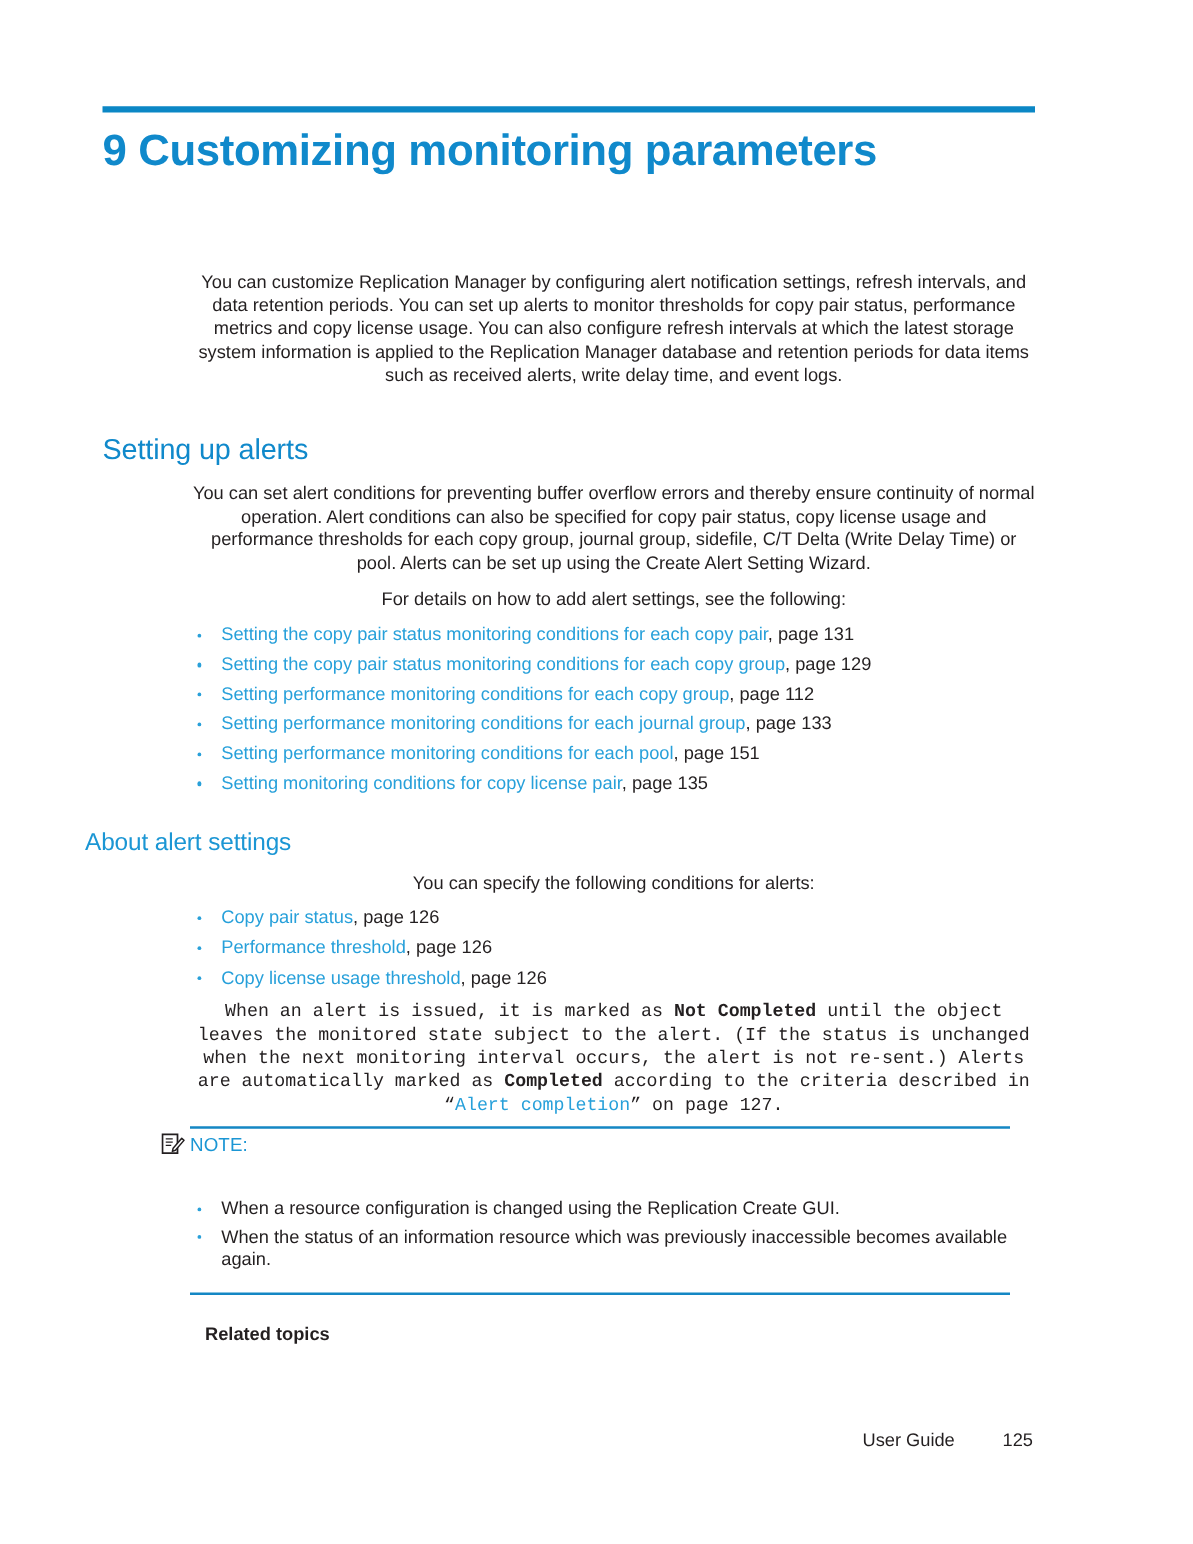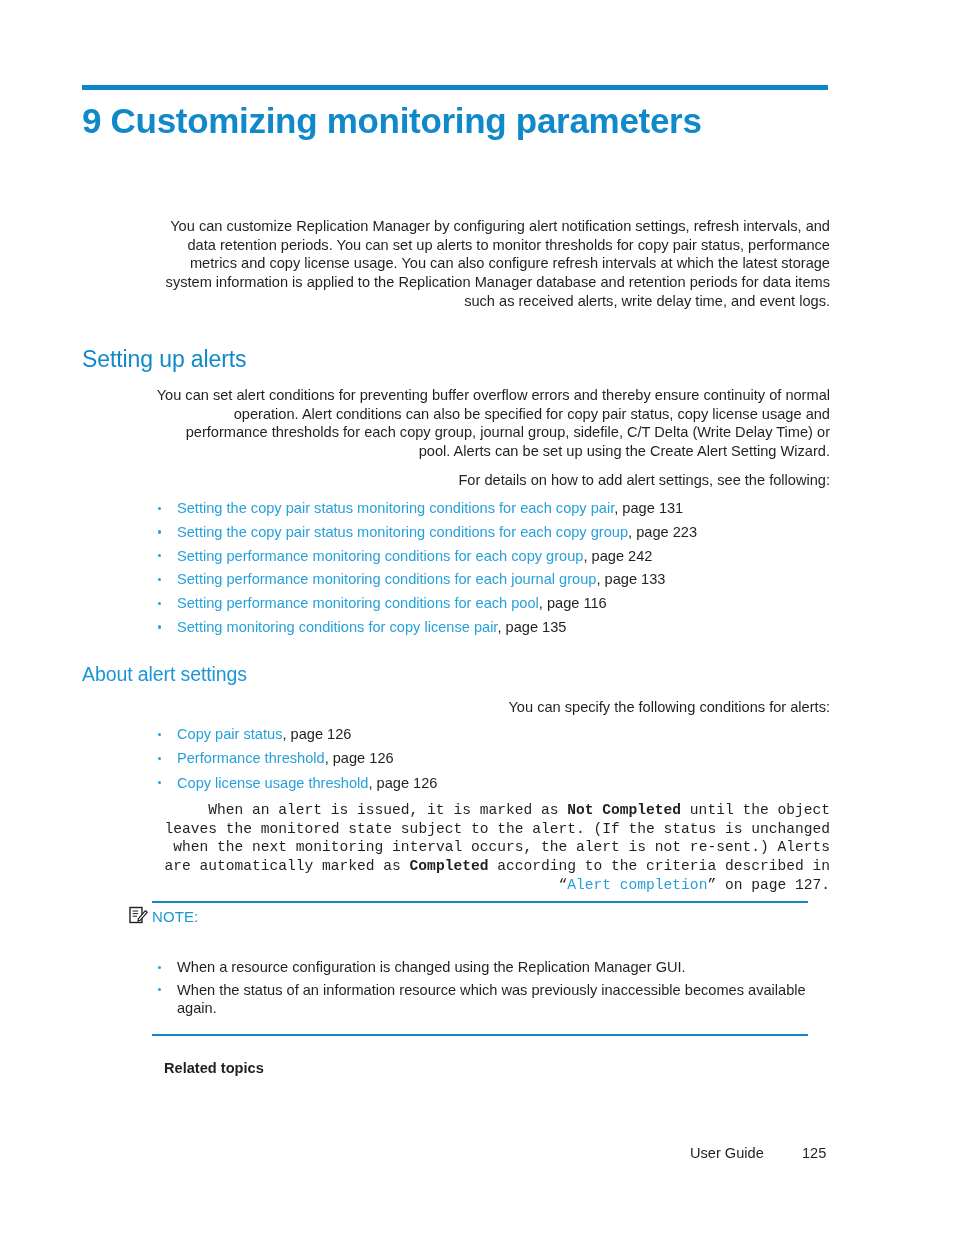--- a/index.html
+++ b/index.html
@@ -50,42 +50,42 @@
   .body-col {
     position: absolute;
     left: 152px;
     width: 678px;
   }
   p.body {
     margin: 0;
     font-size: 14.6px;
     line-height: 18.7px;
     color: #231f20;
-    text-align: right;
+    text-align: center;
   }
   .b { font-weight: bold; }
 
   .link {
     color: #27a0da;
   }
 
   
   h1.h1 {
     position: absolute;
     left: 82px;
     margin: 0;
     font-size: 23px;
     line-height: 32px;
     font-weight: normal;
     color: #1089cb;
     letter-spacing: -0.1px;
   }
   h2.h2 {
     position: absolute;
-    left: 82px;
+    left: 68px;
     margin: 0;
     font-size: 19.5px;
     line-height: 24px;
     font-weight: normal;
     color: #1b96d4;
     letter-spacing: -0.1px;
   }
 
   
   ul.bullets {
@@ -210,24 +210,24 @@
     <p class="body">You can set alert conditions for preventing buffer overflow errors and thereby ensure continuity of normal operation. Alert conditions can also be specified for copy pair status, copy license usage and performance thresholds for each copy group, journal group, sidefile, C/T Delta (Write Delay Time) or pool. Alerts can be set up using the Create Alert Setting Wizard.</p>
   </div>
 
   <div class="body-col" style="top:471px;">
     <p class="body">For details on how to add alert settings, see the following:</p>
   </div>
 
   <div class="body-col" style="top:499px;">
     <ul class="bullets" id="list-setting-up-alerts">
         <li><span class="dot"></span><span class="link">Setting the copy pair status monitoring conditions for each copy pair</span><span>, page 131</span></li>
-        <li><span class="dot"></span><span class="link">Setting the copy pair status monitoring conditions for each copy group</span><span>, page 223</span></li>
-        <li><span class="dot"></span><span class="link">Setting performance monitoring conditions for each copy group</span><span>, page 242</span></li>
+        <li><span class="dot"></span><span class="link">Setting the copy pair status monitoring conditions for each copy group</span><span>, page 129</span></li>
+        <li><span class="dot"></span><span class="link">Setting performance monitoring conditions for each copy group</span><span>, page 112</span></li>
         <li><span class="dot"></span><span class="link">Setting performance monitoring conditions for each journal group</span><span>, page 133</span></li>
-        <li><span class="dot"></span><span class="link">Setting performance monitoring conditions for each pool</span><span>, page 116</span></li>
+        <li><span class="dot"></span><span class="link">Setting performance monitoring conditions for each pool</span><span>, page 151</span></li>
         <li><span class="dot"></span><span class="link">Setting monitoring conditions for copy license pair</span><span>, page 135</span></li>
       </ul>
   </div>
 
   <h2 class="h2" style="top:662px;">About alert settings</h2>
 
   <div class="body-col" style="top:698px;">
     <p class="body">You can specify the following conditions for alerts:</p>
   </div>
 
@@ -253,21 +253,21 @@
       <line x1="3.6" y1="10.2" x2="8" y2="10.2" stroke="#231f20" stroke-width="1"></line>
       <path d="M9.5 12.6 L16.4 4.6 L18.2 6.3 L11.3 14.2 L8.9 15.1 Z" fill="#ffffff" stroke="#231f20" stroke-width="1.2" stroke-linejoin="round"></path>
     </svg>
   </div>
 
   <div class="note-label">NOTE:</div>
 
 
   <div class="body-col" style="top:958px;">
     <ul class="note-bullets" id="list-note">
-        <li><span class="dot"></span><span>When a resource configuration is changed using the Replication Manager GUI.</span></li>
+        <li><span class="dot"></span><span>When a resource configuration is changed using the Replication Create GUI.</span></li>
         <li><span class="dot"></span><span>When the status of an information resource which was previously inaccessible becomes available again.</span></li>
       </ul>
   </div>
 
   <div class="note-rule" style="top:1034px;"></div>
 
   <div class="related">Related topics</div>
 
   <div class="footer-guide">User Guide</div>
   <div class="footer-page">125</div>

